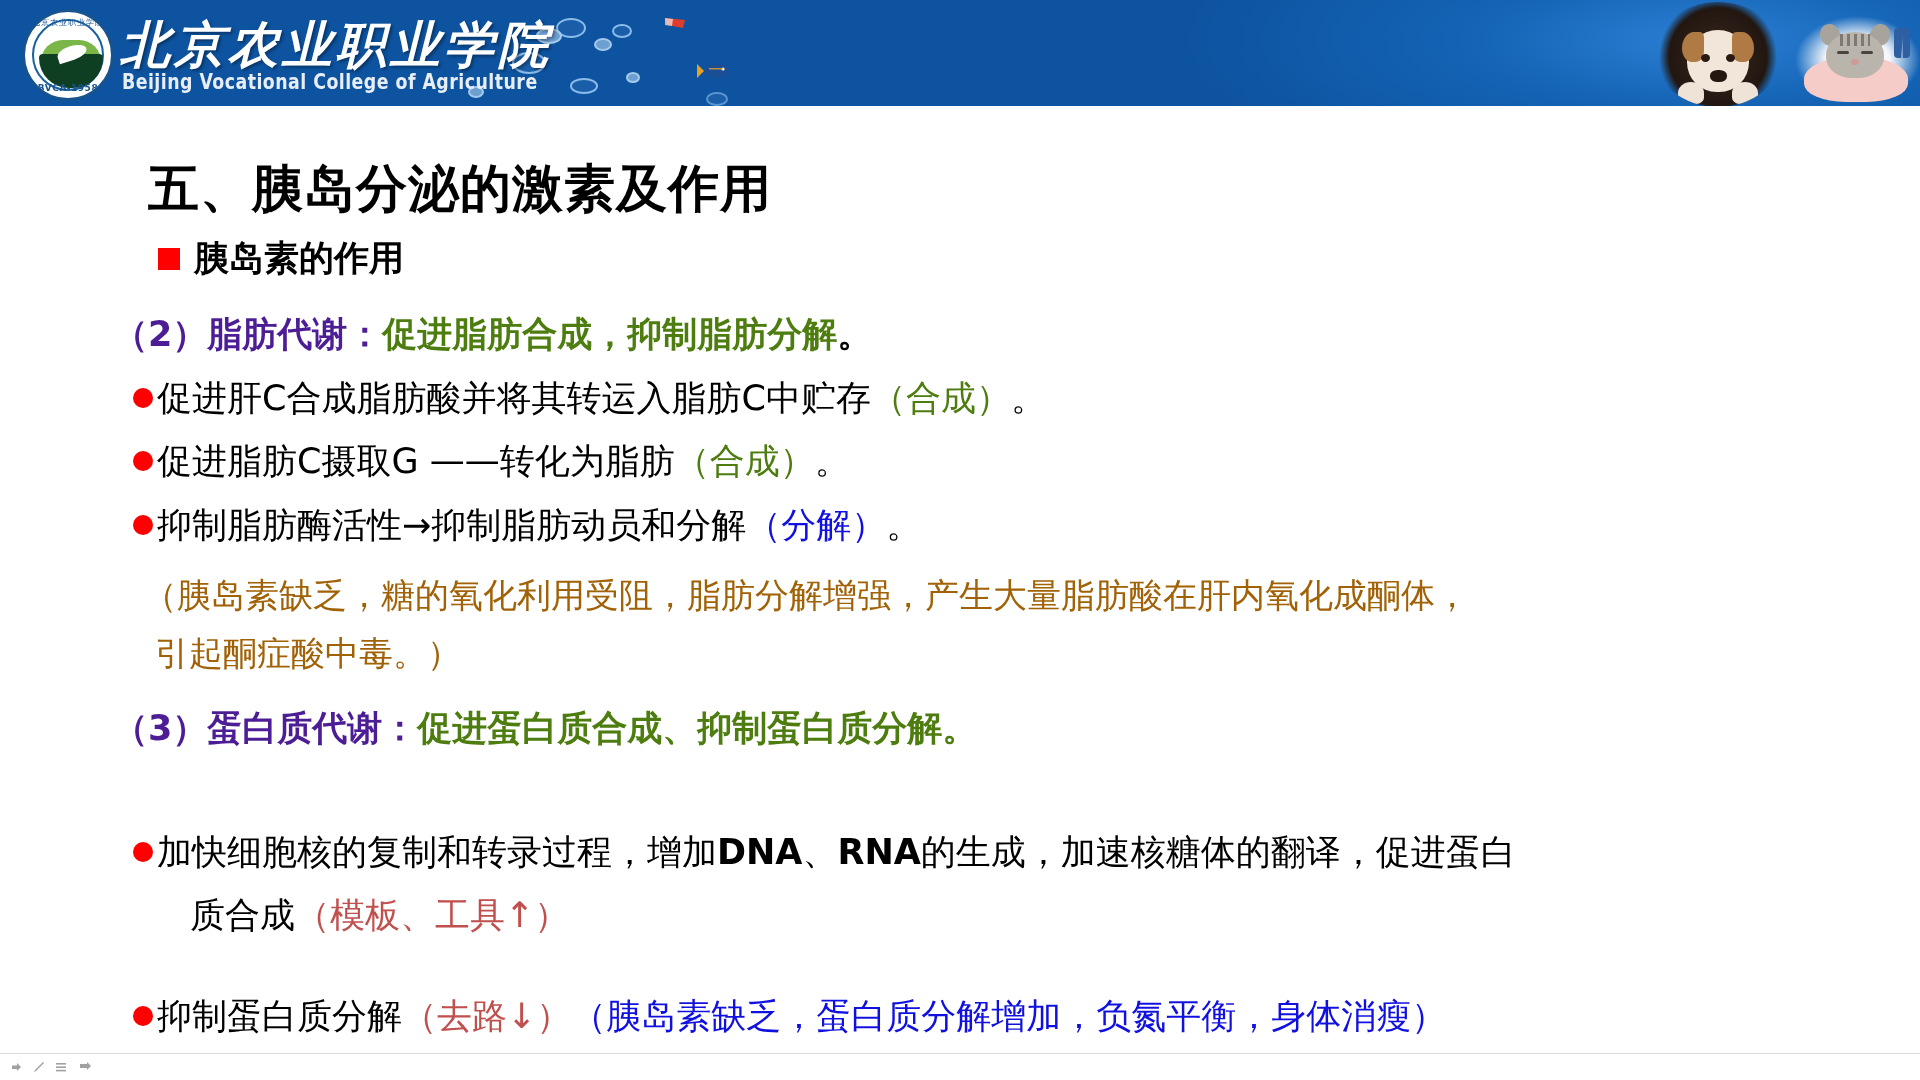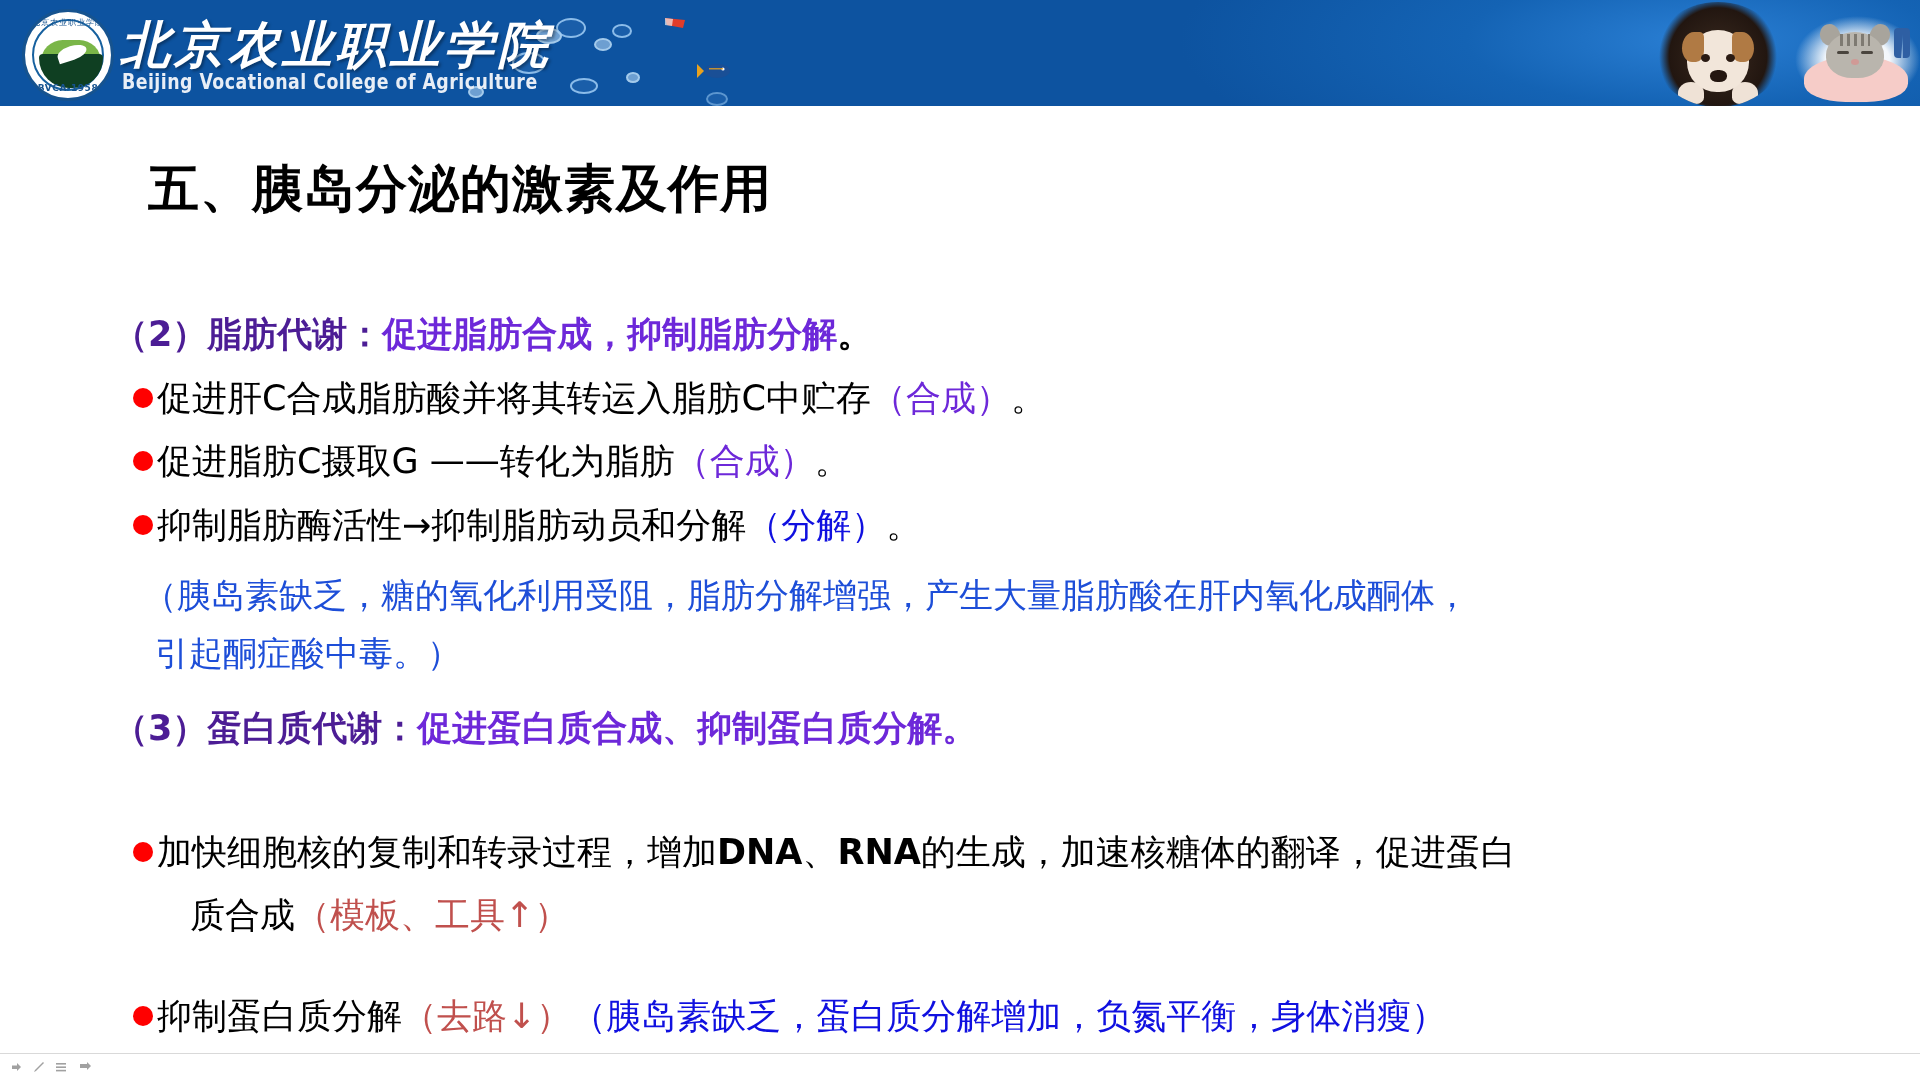--- a/index.html
+++ b/index.html
@@ -191,38 +191,38 @@
 
   .line {
     position: absolute;
     white-space: nowrap;
     font-size: 35px;
     color: #000000;
     line-height: 1;
   }
   .hdr { font-weight: bold; font-size: 35px; }
   .green  { color: #4c1d95; }
-  .red    { color: #6d28d9; text-align: center; }
+  .red    { color: #4d7c0f; text-align: center; }
   .blue   { color: #1010e0; }
   .brick  { color: #c0504d; }
   .black  { color: #000000; }
   .bold   { font-weight: bold; }
 
   .dot-bullet {
     display: inline-block;
     width: 20px; height: 20px;
     background: #ff0000;
     border-radius: 50%;
     margin-right: 4px;
     vertical-align: 2px;
   }
 
   .para-blue {
     position: absolute;
-    color: #1d4ed8;
+    color: #a16207;
     font-size: 34px;
     white-space: nowrap;
   }
 
   
   .statusbar {
     position: absolute;
     left: 0; bottom: 0; width: 1920px; height: 26px;
     background: #ffffff;
     border-top: 1px solid #d9d9d9;
@@ -295,20 +295,24 @@
       <div class="eye-r"></div>
       <div class="nose2"></div>
       <div class="comb"></div>
     </div>
 
     <div class="banner-underline"></div>
   </div>
 
   <div class="title">五、胰岛分泌的激素及作用</div>
 
+  <div class="subtitle-row">
+    <span class="sq-bullet"></span>
+    <span class="subtitle-text">胰岛素的作用</span>
+  </div>
 
   <div class="line hdr" style="left:113px; top:317px;">
     <span class="green">（2）脂肪代谢：</span><span class="red">促进脂肪合成，抑制脂肪分解</span><span class="black">。</span>
   </div>
 
   <div class="line" style="left:133px; top:381px;">
     <span class="dot-bullet"></span><span class="black">促进肝C合成脂肪酸并将其转运入脂肪C中贮存</span><span class="red">（合成）</span><span class="black">。</span>
   </div>
 
   <div class="line" style="left:133px; top:444px;">

